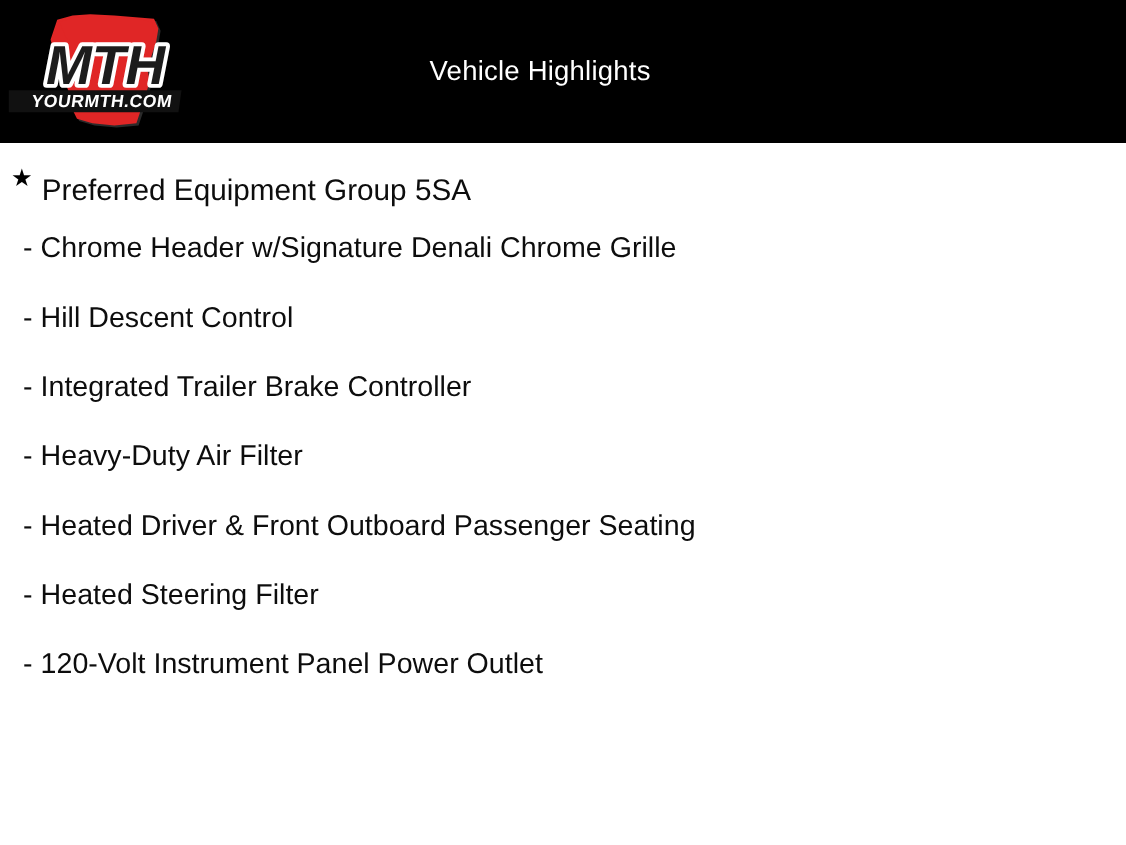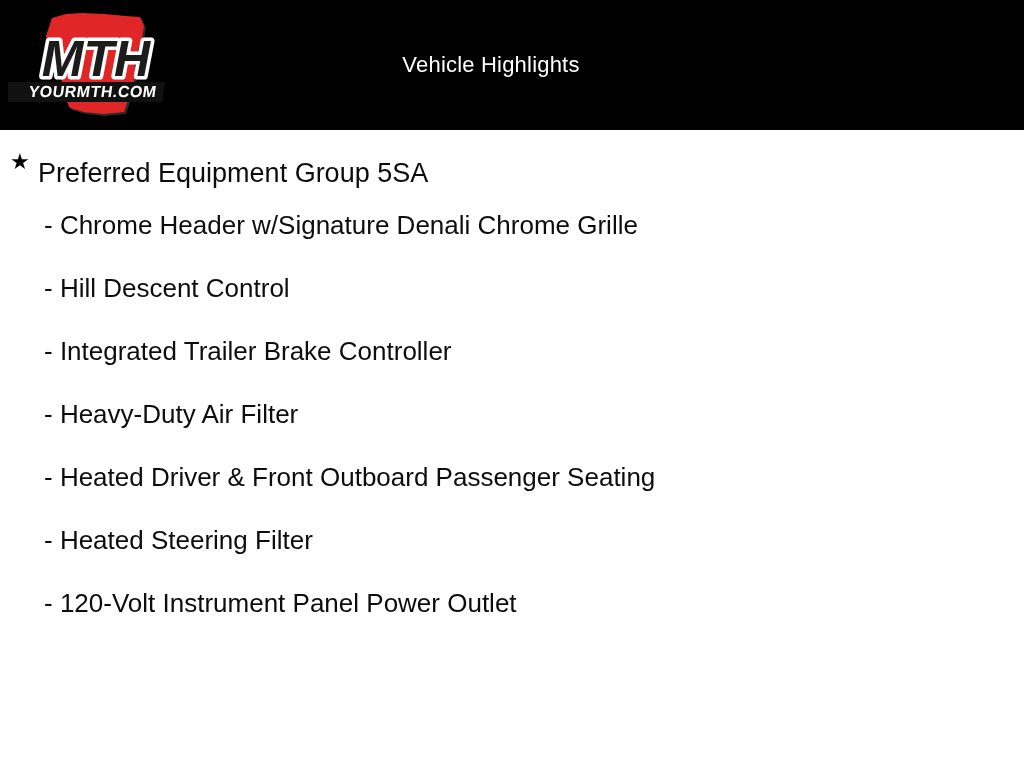--- a/index.html
+++ b/index.html
@@ -27,21 +27,21 @@
     top: 0;
     width: 1024px;
     height: 130px;
     background: #000000;
     display: flex;
     align-items: center;
     justify-content: center;
   }
   .header-title {
     color: #ffffff;
-    font-size: 22px;
+    font-size: 25px;
     font-weight: 400;
     letter-spacing: 0.2px;
     padding-right: 42px;
     line-height: 1;
     white-space: nowrap;
   }
 
   
   .logo {
     position: absolute;
@@ -70,21 +70,21 @@
   .hl-row {
     height: 63px;
     display: flex;
     align-items: center;
     white-space: nowrap;
   }
   .hl-row.level-0 {
     padding-left: 10px;
   }
   .hl-row.level-1 {
-    padding-left: 44px;
+    padding-left: 21px;
   }
   .star-bullet {
     display: inline-block;
     color: #000000;
     font-size: 22px;
     line-height: 1;
     width: 28px;
     flex: 0 0 28px;
     text-align: left;
   }

